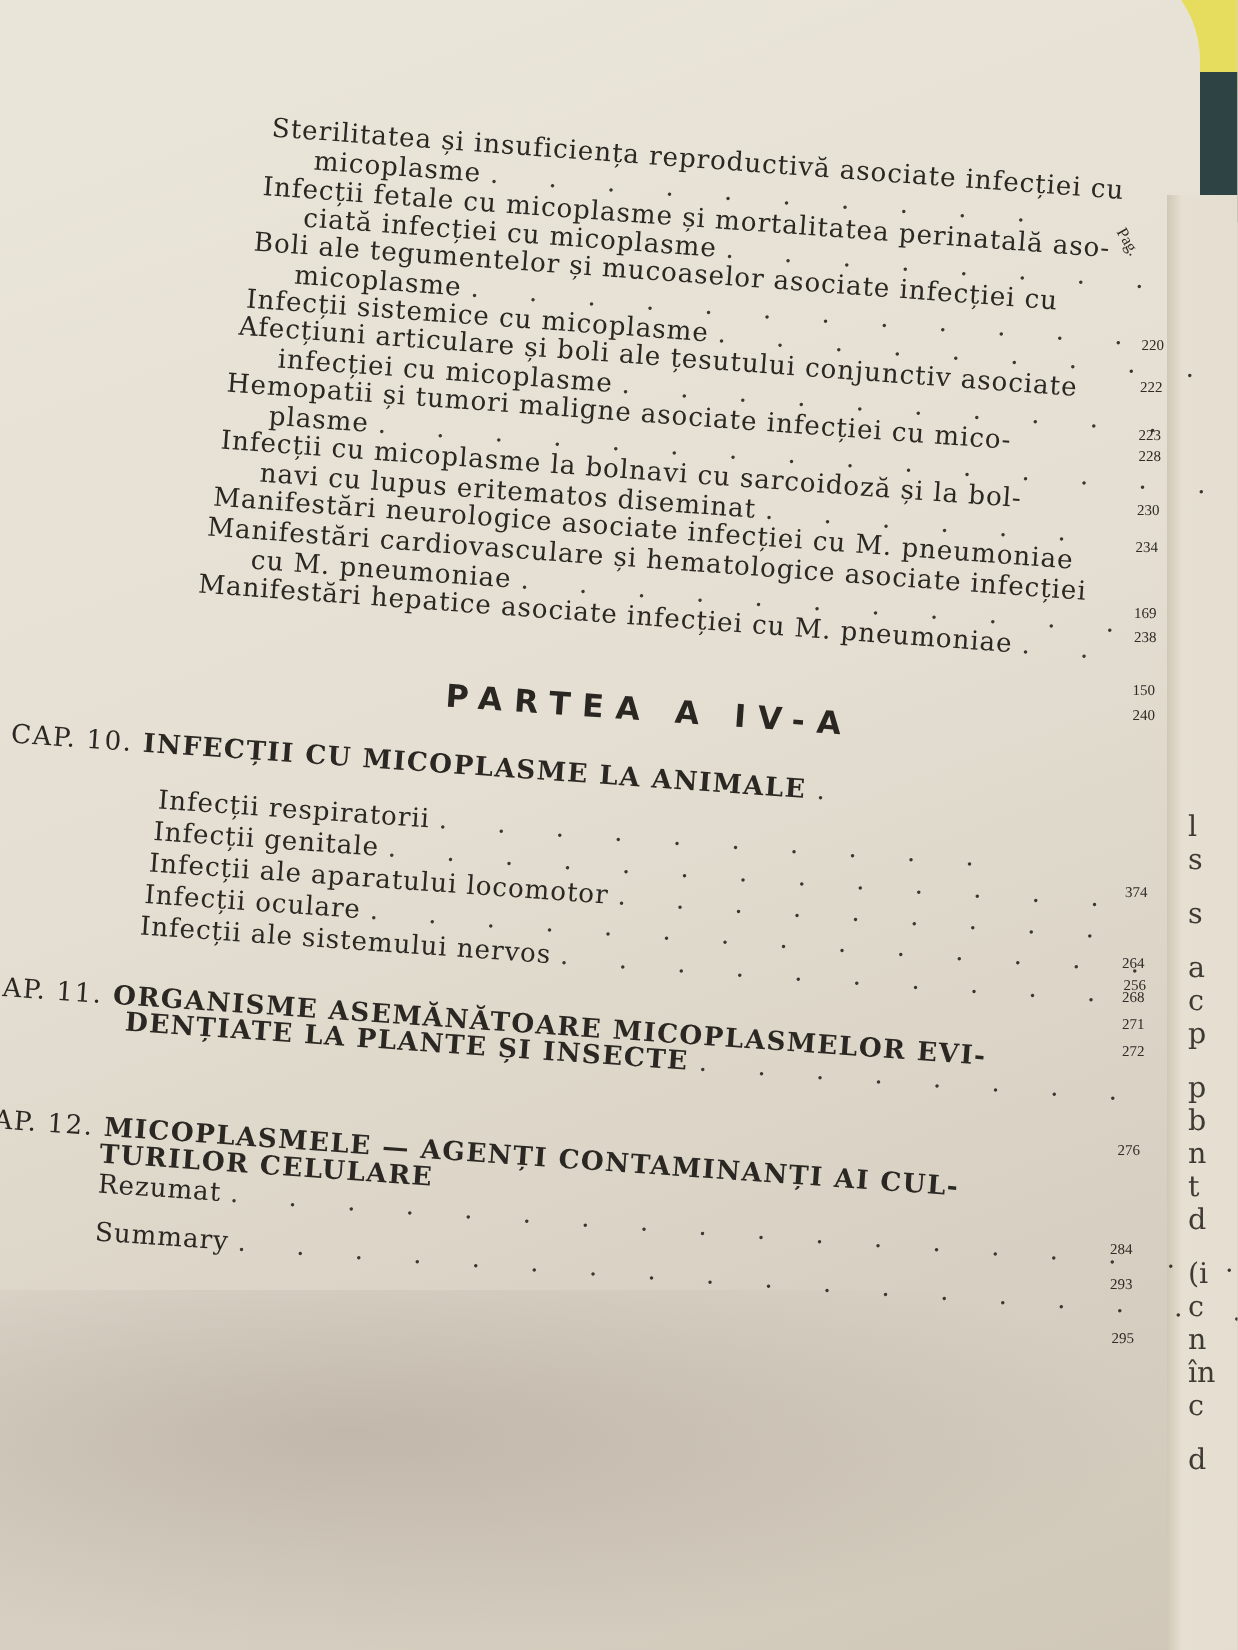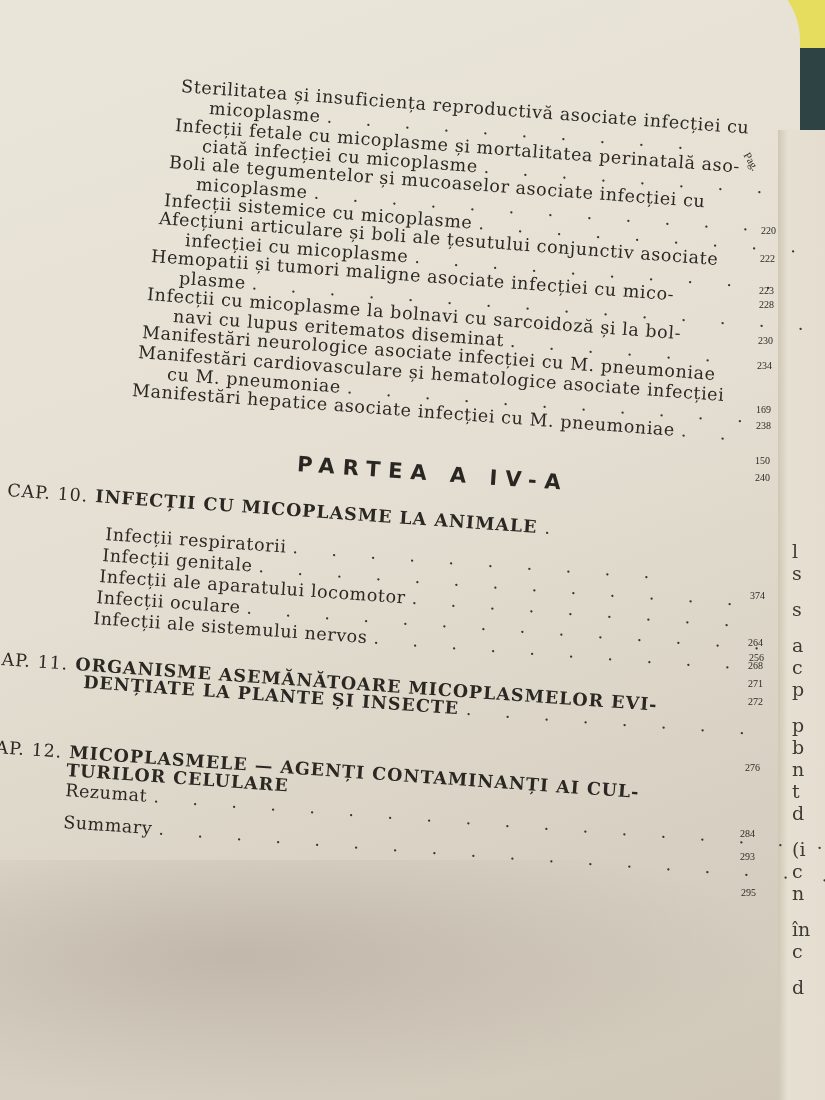--- a/index.html
+++ b/index.html
@@ -68,21 +68,21 @@
     <span>c</span>
     <span>p</span>
     <span style="margin-top:14px">p</span>
     <span>b</span>
     <span>n</span>
     <span>t</span>
     <span>d</span>
     <span style="margin-top:14px">(i</span>
     <span>c</span>
     <span>n</span>
-    <span style="margin-top:14px">în</span>
+    <span style="">în</span>
     <span>c</span>
     <span style="margin-top:14px">d</span>
   </div>
 </div>
 
 <div class="toc">
 
   <div class="line" style="left:182px;top:76px;transform:rotate(4.2deg)"><span>Sterilitatea și insuficiența reproductivă asociate infecției cu</span></div>
   <div class="line" style="left:210px;top:98px;transform:rotate(4.2deg)"><span>micoplasme</span> <span class="dots">. . . . . . . . . .</span></div>
 

